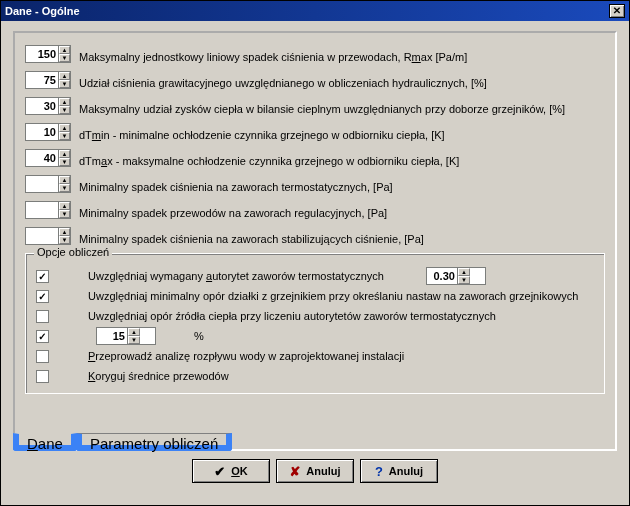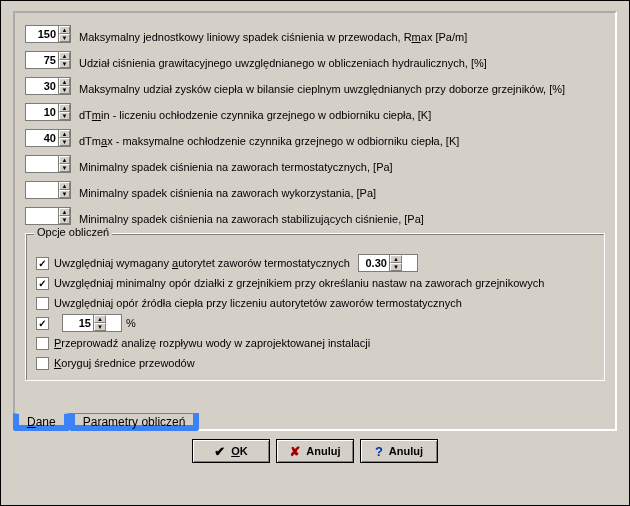--- a/index.html
+++ b/index.html
@@ -99,35 +99,36 @@
   .row-label {
     margin-left: 8px;
     color: #000;
     margin-top: 48px;
   }
   .underline { text-decoration: underline; }
   .groupbox {
     border: 1px solid #fff;
     box-shadow: inset 1px 1px 0 #808080;
     margin-top: 8px;
-    padding: 20px 10px 6px 10px;
+    padding: 13px 10px 6px 10px;
     position: relative;
   }
   .groupbox-title {
     position: absolute;
     top: -8px;
     left: 8px;
     background: #d4d0c8;
     padding: 0 3px;
   }
   .opt-row {
     display: flex;
     align-items: center;
     height: 18px;
     margin-bottom: 2px;
+    gap: 34px;
   }
   .chk {
     width: 13px; height: 13px;
     border: 1px solid #7b7d7b;
     background: #fff;
     margin-right: 5px;
     display: inline-flex;
     align-items: center;
     justify-content: center;
     font-size: 10px;
@@ -143,21 +144,21 @@
     bottom: -2px;
     left: -2px;
     display: flex;
     height: 18px;
   }
   .tab {
     border: 6px solid #3b82f6;
     border-top: 1px solid #808080;
     background: #d4d0c8;
     padding: 1px 8px;
-    font-size: 12px;
+    font-size: 15px;
     margin-right: -1px;
     border-bottom-left-radius: 3px;
     border-bottom-right-radius: 3px;
     cursor: pointer;
     position: relative;
     top: 0;
   }
   .tab.active {
     background: #d4d0c8;
     border-top-color: #d4d0c8;
@@ -186,20 +187,24 @@
     padding: 0 8px;
   }
   .icon-check { color: #000; font-size: 13px; }
   .icon-x { color: #a00000; font-size: 13px; font-weight: bold; }
   .icon-q { color: #0033aa; font-size: 13px; font-weight: bold; }
 </style>
 </head>
 <body>
 
 <div class="window">
+  <div class="titlebar">
+    <span class="titlebar-text">Dane - Ogólne</span>
+    <div class="close-btn">✕</div>
+  </div>
 
   <div class="content">
     <div class="form-area">
 
       <div id="rows-container">
           <div class="row">
             <div class="spinner">
               <input value="150" style="">
               <div class="spin-btns">
                 <div class="spin-btn">▲</div>
@@ -229,21 +234,21 @@
             <span class="row-label"><span>Maksymalny udział zysków ciepła w bilansie cieplnym uwzględnianych przy doborze grzejników, [%]</span></span>
           </div>
           <div class="row">
             <div class="spinner">
               <input value="10" style="">
               <div class="spin-btns">
                 <div class="spin-btn">▲</div>
                 <div class="spin-btn">▼</div>
               </div>
             </div>
-            <span class="row-label"><span>dT</span><span class="underline">m</span><span>in - liczeniu ochłodzenie czynnika grzejnego w odbiorniku ciepła, [K]</span></span>
+            <span class="row-label"><span>dT</span><span class="underline">m</span><span>in - minimalne ochłodzenie czynnika grzejnego w odbiorniku ciepła, [K]</span></span>
           </div>
           <div class="row">
             <div class="spinner">
               <input value="40" style="">
               <div class="spin-btns">
                 <div class="spin-btn">▲</div>
                 <div class="spin-btn">▼</div>
               </div>
             </div>
             <span class="row-label"><span>dTm</span><span class="underline">a</span><span>x - maksymalne ochłodzenie czynnika grzejnego w odbiorniku ciepła, [K]</span></span>
@@ -259,21 +264,21 @@
             <span class="row-label"><span>Minimalny spadek ciśnienia na zaworach termostatycznych, [Pa]</span></span>
           </div>
           <div class="row">
             <div class="spinner">
               <input style="">
               <div class="spin-btns">
                 <div class="spin-btn">▲</div>
                 <div class="spin-btn">▼</div>
               </div>
             </div>
-            <span class="row-label"><span>Minimalny spadek ciśnienia na zaworach wykorzystania, [Pa]</span></span>
+            <span class="row-label"><span>Minimalny spadek przewodów na zaworach regulacyjnych, [Pa]</span></span>
           </div>
           <div class="row">
             <div class="spinner">
               <input style="">
               <div class="spin-btns">
                 <div class="spin-btn">▲</div>
                 <div class="spin-btn">▼</div>
               </div>
             </div>
             <span class="row-label"><span>Minimalny spadek ciśnienia na zaworach stabilizujących ciśnienie, [Pa]</span></span>

